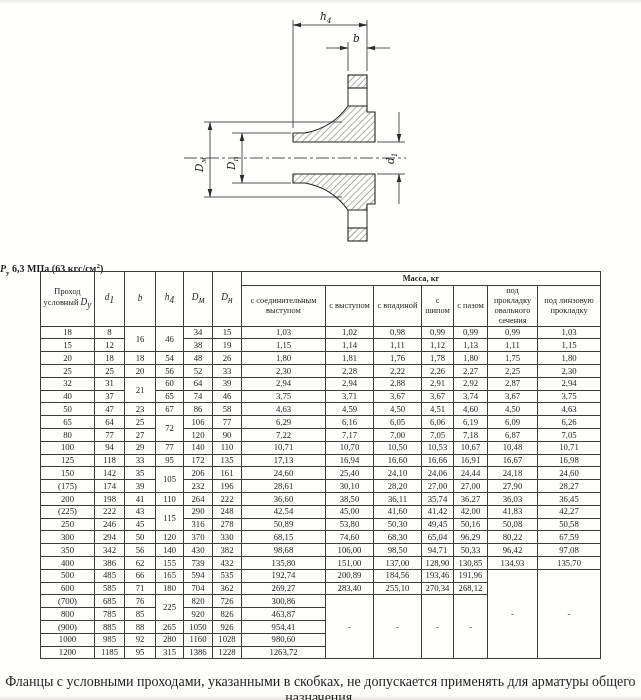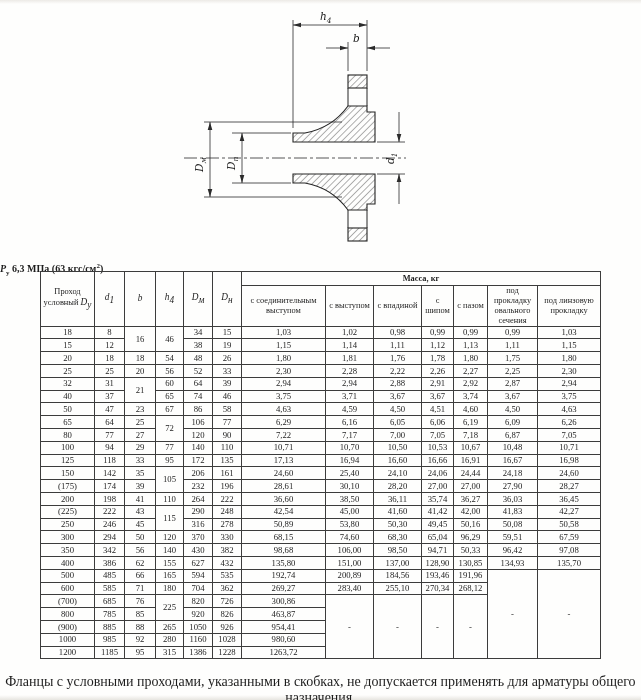--- a/index.html
+++ b/index.html
@@ -388,21 +388,21 @@
             <td>294</td>
             <td>50</td>
             <td>120</td>
             <td>370</td>
             <td>330</td>
             <td>68,15</td>
             <td>74,60</td>
             <td>68,30</td>
             <td>65,04</td>
             <td>96,29</td>
-            <td>59,51</td>
+            <td>80,22</td>
             <td>67,59</td>
           </tr>
           <tr>
             <td>350</td>
             <td>342</td>
             <td>56</td>
             <td>140</td>
             <td>430</td>
             <td>382</td>
             <td>98,68</td>
@@ -411,21 +411,21 @@
             <td>94,71</td>
             <td>50,33</td>
             <td>96,42</td>
             <td>97,08</td>
           </tr>
           <tr>
             <td>400</td>
             <td>386</td>
             <td>62</td>
             <td>155</td>
-            <td>627</td>
+            <td>739</td>
             <td>432</td>
             <td>135,80</td>
             <td>151,00</td>
             <td>137,00</td>
             <td>128,90</td>
             <td>130,85</td>
             <td>134,93</td>
             <td>135,70</td>
           </tr>
           <tr>

